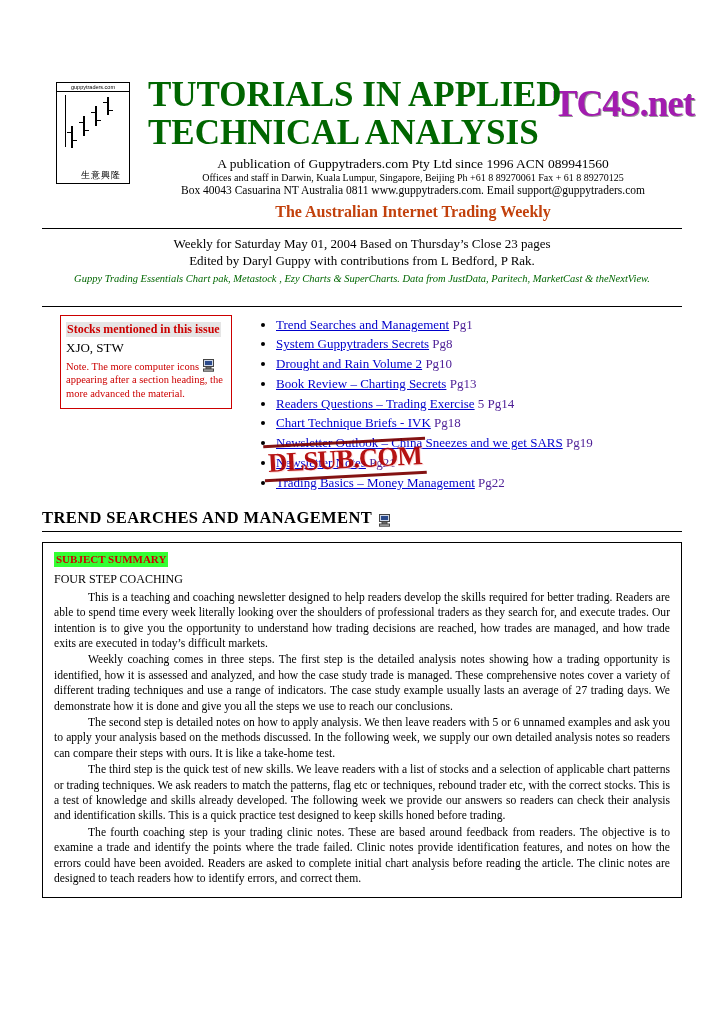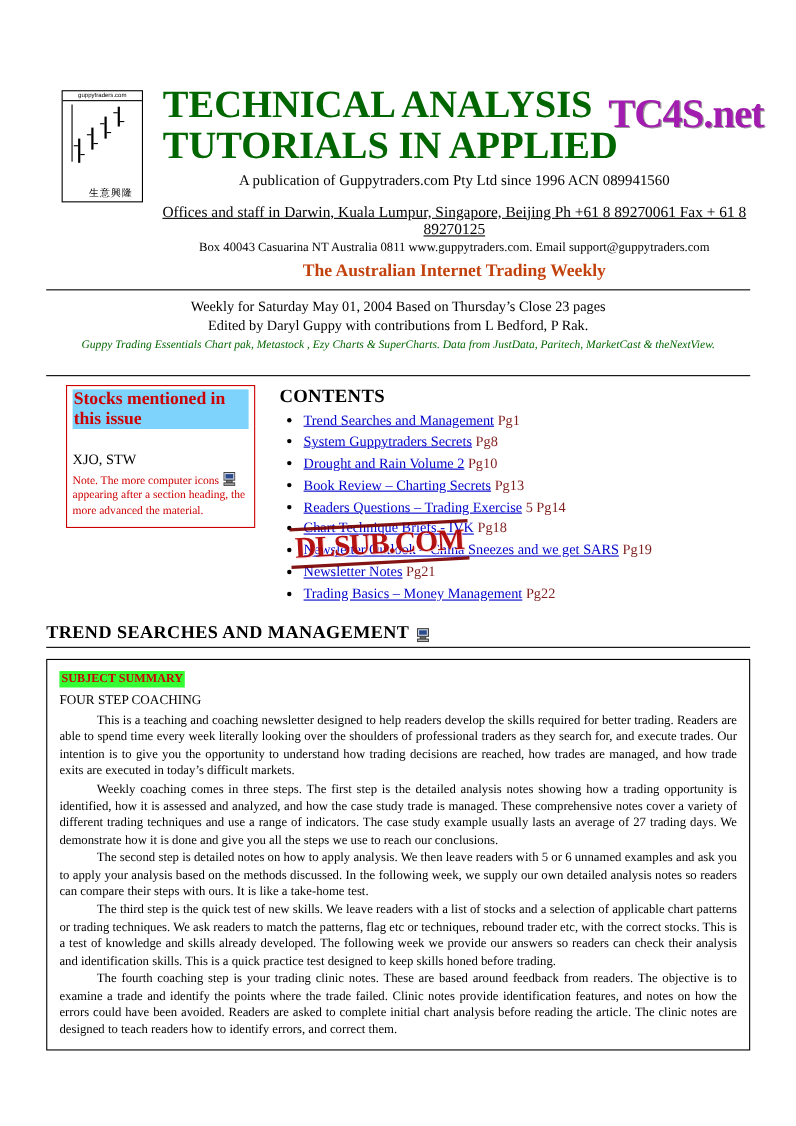--- a/index.html
+++ b/index.html
@@ -99,23 +99,22 @@
     color: #006600;
     letter-spacing: 0px;
     text-align: left;
     padding-left: 4px;
   }
   .pub-line {
     font-size: 13.5px;
     margin-top: 4px;
   }
   .office-line {
-    font-size: 14px;
-    margin-top: 14px;
-    text-decoration: underline;
+    font-size: 10px;
+    margin-top: 0;
   }
   .box-line {
     font-size: 11.5px;
     margin-top: 1px;
   }
   .weekly-line {
     font-size: 16px;
     font-weight: bold;
     color: #c2410c;
     margin-top: 7px;
@@ -150,31 +149,31 @@
   }
   .stocks-box {
     width: 172px;
     border: 1px solid #cc0000;
     padding: 3px 5px 7px 5px;
     box-sizing: border-box;
     flex: 0 0 auto;
     margin-left: 18px;
   }
   .stocks-head {
-    background: #7dd3fc;
+    background: #e5e5e5;
     color: #cc0000;
     font-weight: bold;
-    font-size: 16px;
+    font-size: 12px;
     display: inline-block;
     padding: 0 1px;
     font-family: "Liberation Serif", serif;
   }
   .stocks-list {
     font-size: 13px;
-    margin-top: 20px;
+    margin-top: 3px;
   }
   .stocks-note {
     color: #cc0000;
     font-size: 10.5px;
     line-height: 1.3;
     margin-top: 3px;
   }
   .inline-icon {
     display: inline-block;
     width: 11px;
@@ -201,21 +200,21 @@
   }
   .contents li {
     font-size: 13px;
     line-height: 1.52;
   }
   .contents li a {
     color: #0000cc;
     text-decoration: underline;
   }
   .contents li .pg {
-    color: #7f1d1d;
+    color: #4c1d95;
   }
 
   .dlsub {
     position: absolute;
     left: 10px;
     top: 126px;
     font-family: "Liberation Serif", serif;
     font-weight: bold;
     font-size: 27px;
     color: #b00000;
@@ -299,22 +298,22 @@
         <span class="tick" style="left:40px; top:28px;"></span>
         <span class="bar" style="left:50px; top:5px; height:18px;"></span>
         <span class="tick" style="left:46px; top:10px;"></span>
         <span class="tick" style="left:52px; top:18px;"></span>
         <span class="bar" style="left:8px; top:3px; height:52px; width:1px;"></span>
       </div>
       <div class="logo-bottom">生意興隆</div>
     </div>
 
     <div class="title-block">
+      <h1>TUTORIALS IN APPLIED</h1>
       <h1>TECHNICAL ANALYSIS</h1>
-      <h1>TUTORIALS IN APPLIED</h1>
       <div class="pub-line">A publication of Guppytraders.com Pty Ltd since 1996   ACN 089941560</div>
       <div class="office-line">Offices and staff in Darwin, Kuala Lumpur, Singapore, Beijing   Ph +61 8 89270061  Fax + 61 8 89270125</div>
       <div class="box-line">Box 40043 Casuarina NT Australia  0811    www.guppytraders.com.  Email support@guppytraders.com</div>
       <div class="weekly-line">The Australian Internet Trading Weekly</div>
     </div>
   </div>
 
   <hr class="rule">
 
   <div class="issue-info">
@@ -338,21 +337,20 @@
             <rect x="2" y="2" width="7" height="4" fill="#2b4a8b"></rect>
             <rect x="3" y="8" width="5" height="2" fill="#888" stroke="#444"></rect>
             <rect x="0.5" y="10" width="10" height="2.2" fill="#bbb" stroke="#444"></rect>
           </svg>
         </span>
         <span>appearing after a section heading, the more advanced the material.</span>
       </div>
     </div>
 
     <div class="contents">
-      <h2>CONTENTS</h2>
       <ul>
         <li>
           <a href="#">Trend Searches and Management</a>
           <span class="pg">Pg1</span>
         </li>
         <li>
           <a href="#">System Guppytraders Secrets</a>
           <span class="pg">Pg8</span>
         </li>
         <li>

